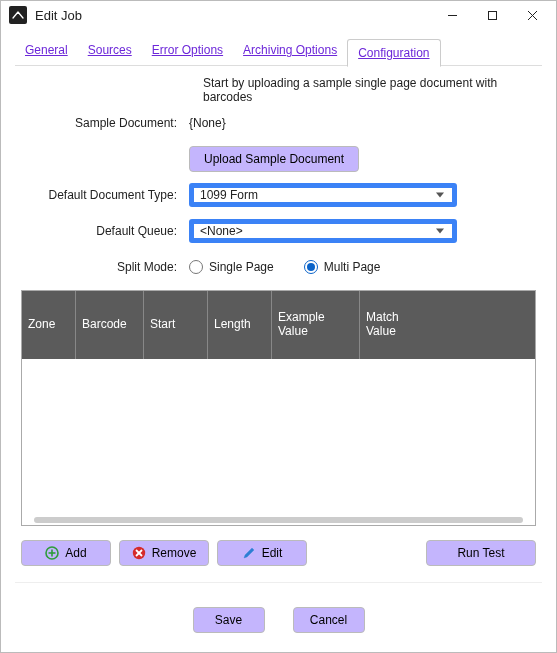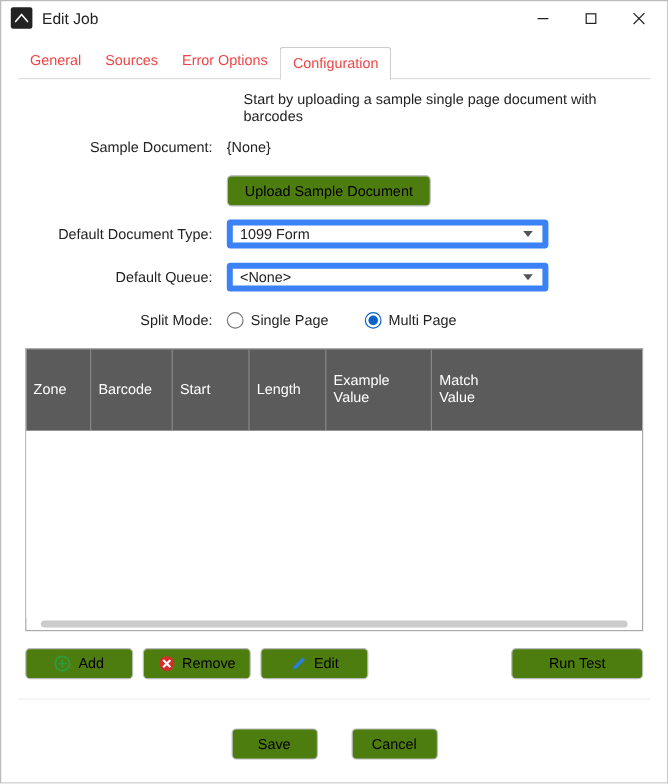--- a/index.html
+++ b/index.html
@@ -7,29 +7,29 @@
   .window { width: 557px; height: 653px; border: 1px solid #bbb; background: #fff; display: flex; flex-direction: column; }
   .titlebar { display: flex; align-items: center; height: 32px; padding: 0 4px 0 8px; }
   .titlebar .app-icon { width: 18px; height: 18px; background: #222; border-radius: 2px; display: flex; align-items: center; justify-content: center; margin-right: 8px; }
   .titlebar .app-icon svg { width: 12px; height: 12px; }
   .titlebar .title { flex: 1; font-size: 13px; }
   .win-controls { display: flex; }
   .win-btn { width: 40px; height: 28px; display: flex; align-items: center; justify-content: center; cursor: pointer; }
   .win-btn svg { width: 11px; height: 11px; stroke: #222; stroke-width: 1; fill: none; }
   .content { flex: 1; padding: 8px 14px 0 14px; display: flex; flex-direction: column; }
   .tabs { display: flex; border-bottom: 1px solid #ddd; font-size: 12px; }
-  .tab { padding: 6px 10px; cursor: pointer; color: #ef4444; background: transparent; }
+  .tab { padding: 6px 10px; cursor: pointer; color: #6d28d9; background: transparent; text-decoration: underline; }
   .tab.active { border: 1px solid #ccc; border-bottom: 1px solid #fff; border-radius: 3px 3px 0 0; position: relative; top: 2px; background: #fff; }
   .form { padding: 10px 6px 0 6px; }
   .instr { margin: 0 0 6px 182px; font-size: 12px; }
   .row { display: flex; align-items: center; margin-bottom: 10px; min-height: 26px; }
   .label { width: 168px; text-align: right; padding-right: 12px; font-size: 12px; }
   .field { flex: 1; display: flex; align-items: center; }
   .static-val { font-size: 12px; }
-  .btn { border: 1px solid #bbb; background: #4d7c0f; border-radius: 4px; padding: 5px 14px; font-size: 12px; cursor: pointer; display: inline-flex; align-items: center; gap: 6px; }
+  .btn { border: 1px solid #bbb; background: #c4b5fd; border-radius: 4px; padding: 5px 14px; font-size: 12px; cursor: pointer; display: inline-flex; align-items: center; gap: 6px; }
   .select { width: 268px; height: 24px; border: 5px solid #3b82f6; border-radius: 3px; background: #fff; padding: 2px 22px 2px 6px; font-size: 12px; cursor: pointer; position: relative; display: flex; align-items: center; }
   .select::after { content: ""; position: absolute; right: 8px; top: 50%; width: 0; height: 0; border-left: 4px solid transparent; border-right: 4px solid transparent; border-top: 5px solid #555; transform: translateY(-50%); }
   .radio-group { display: flex; gap: 30px; align-items: center; }
   .radio-item { display: flex; align-items: center; gap: 6px; cursor: pointer; }
   .radio { width: 14px; height: 14px; border: 1px solid #777; border-radius: 50%; display:flex; align-items:center; justify-content:center; }
   .radio.checked { border-color: #0a63c9; }
   .radio.checked::after { content:""; width: 8px; height:8px; background:#0a63c9; border-radius:50%; }
   .grid-wrap { border: 1px solid #aaa; margin-top: 2px; height: 236px; display:flex; flex-direction:column; }
   .grid-head { display:flex; background:#5b5b5b; color:#fff; font-size:12px; }
   .gh-cell { padding: 20px 6px; border-right: 1px solid #888; display:flex; align-items:center; line-height:1.15; }
@@ -76,20 +76,21 @@
         </div>
     </div>
   </div>
 
   <div class="content">
 
     <div class="tabs" id="tabs">
         <div class="tab">General</div>
         <div class="tab">Sources</div>
         <div class="tab">Error Options</div>
+        <div class="tab">Archiving Options</div>
         <div class="tab active">Configuration</div>
       </div>
 
     <div class="form">
 
       <div class="instr">Start by uploading a sample single page document with barcodes</div>
 
       <div class="row">
         <div class="label">Sample Document:</div>
         <div class="field">

